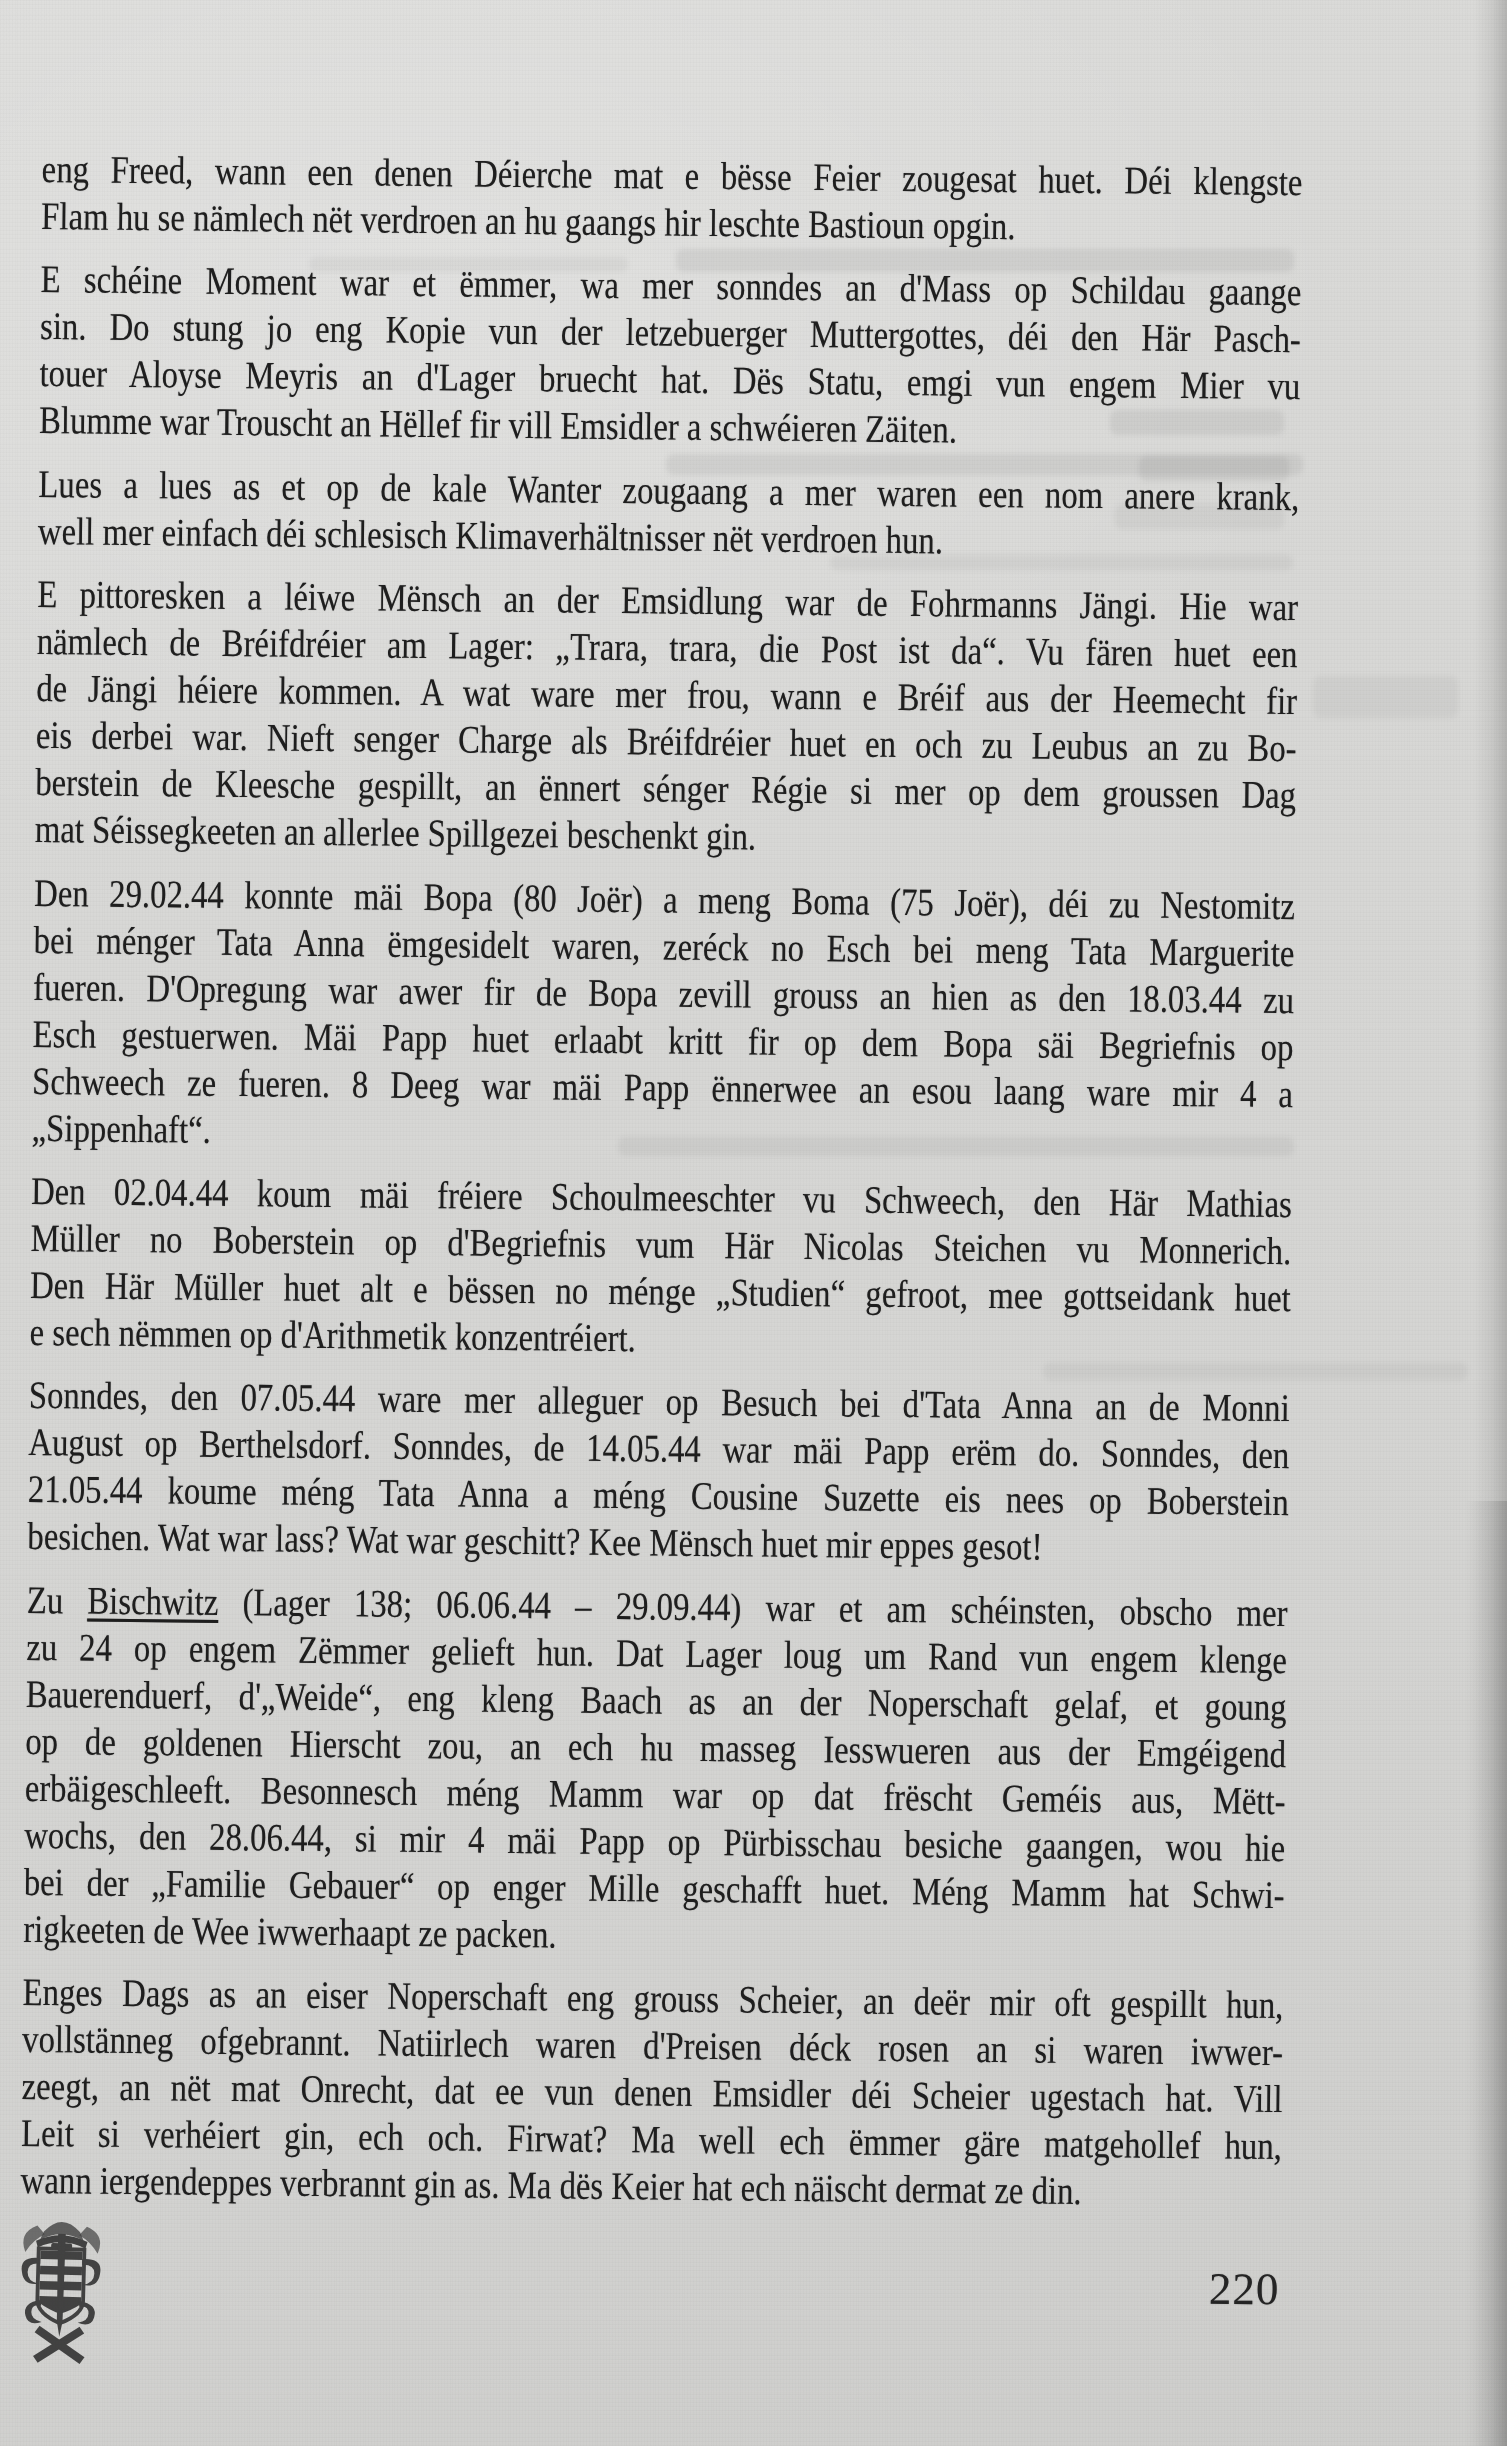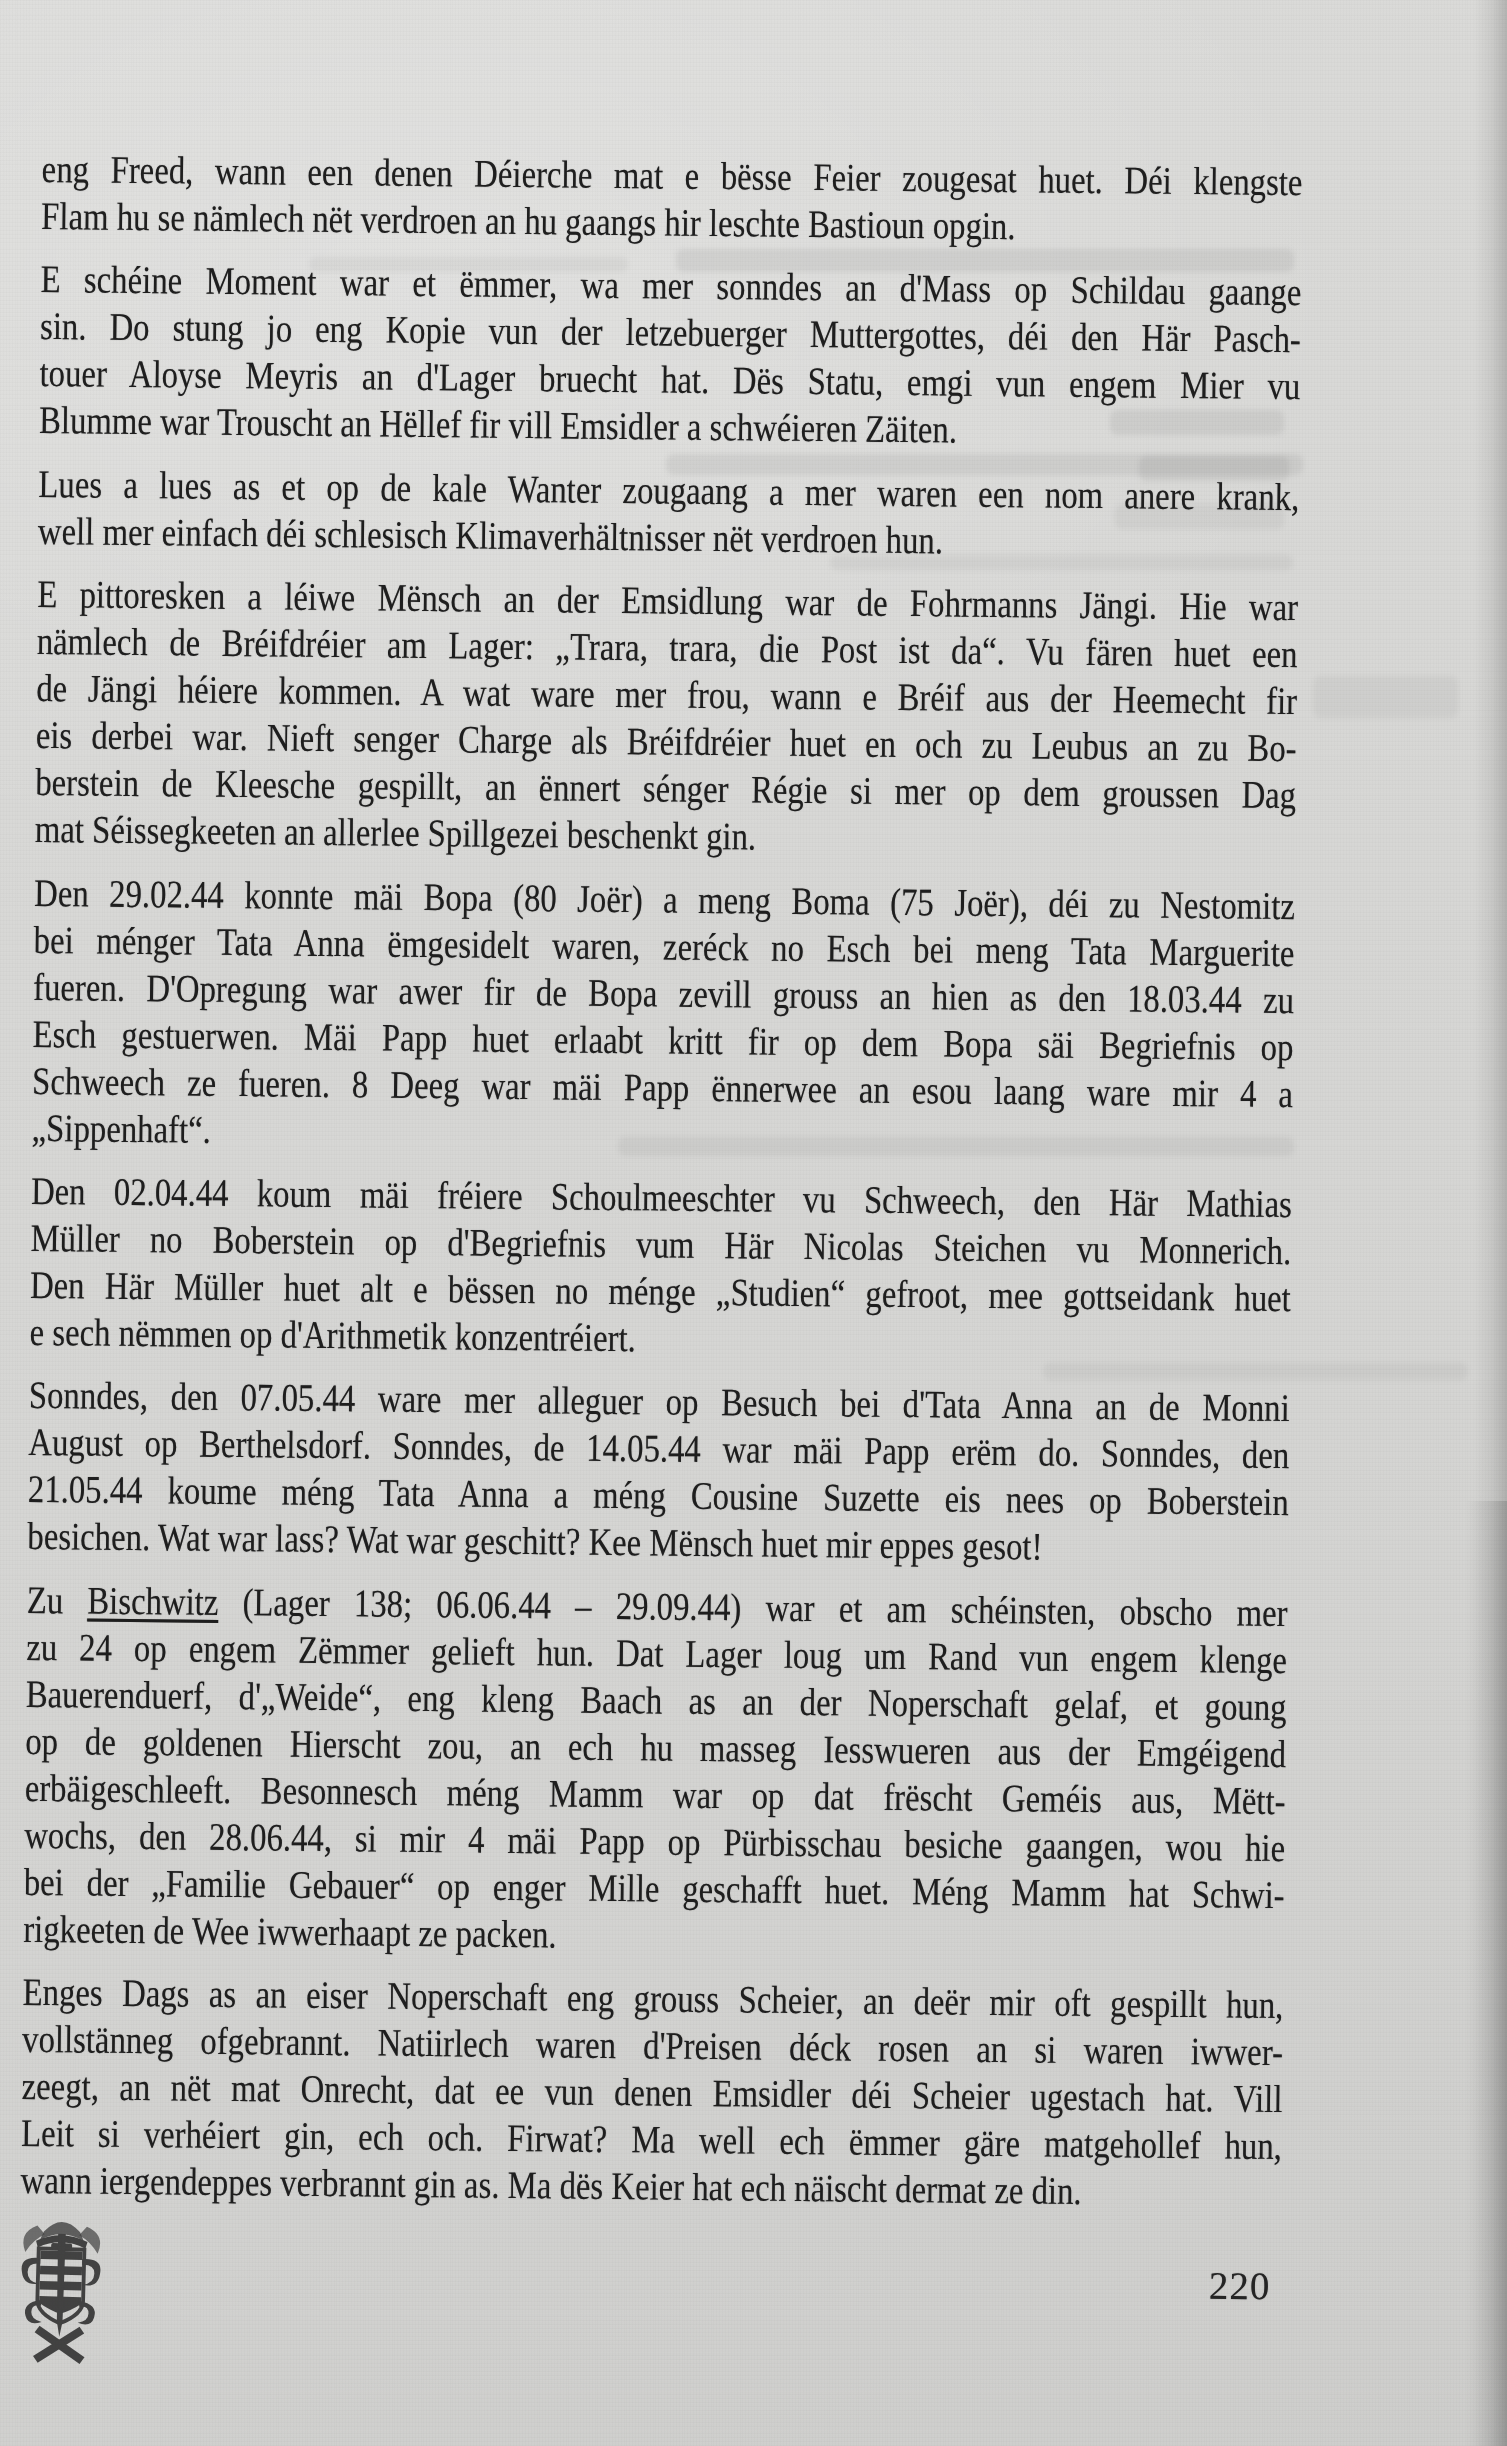--- a/index.html
+++ b/index.html
@@ -41,21 +41,21 @@
   .line.last{text-align-last:left;}
   .u{text-decoration:underline;text-decoration-thickness:2.9px;text-underline-offset:4.8px;}
   .ghost{
     position:absolute;background:rgba(104,104,104,0.11);
     filter:blur(2.9px);border-radius:7.7px;pointer-events:none;
   }
   .crest{position:absolute;left:11.6px;top:2209px;width:97px;height:162px;opacity:0.86;transform:rotate(1.5deg);}
   .crest svg{width:100%;height:100%;}
   .page-number{
     position:absolute;left:1209px;top:2263px;
-    font-size:39px;color:#242424;letter-spacing:1px;
+    font-size:45px;color:#242424;letter-spacing:1px;
     text-shadow:0 0 1px rgba(45,45,45,0.5);
     transform:rotate(0.6deg);
   }
 </style>
 </head>
 <body>
 
 <div id="root">
   <div class="page"></div>
   <div class="grain g1"></div>

